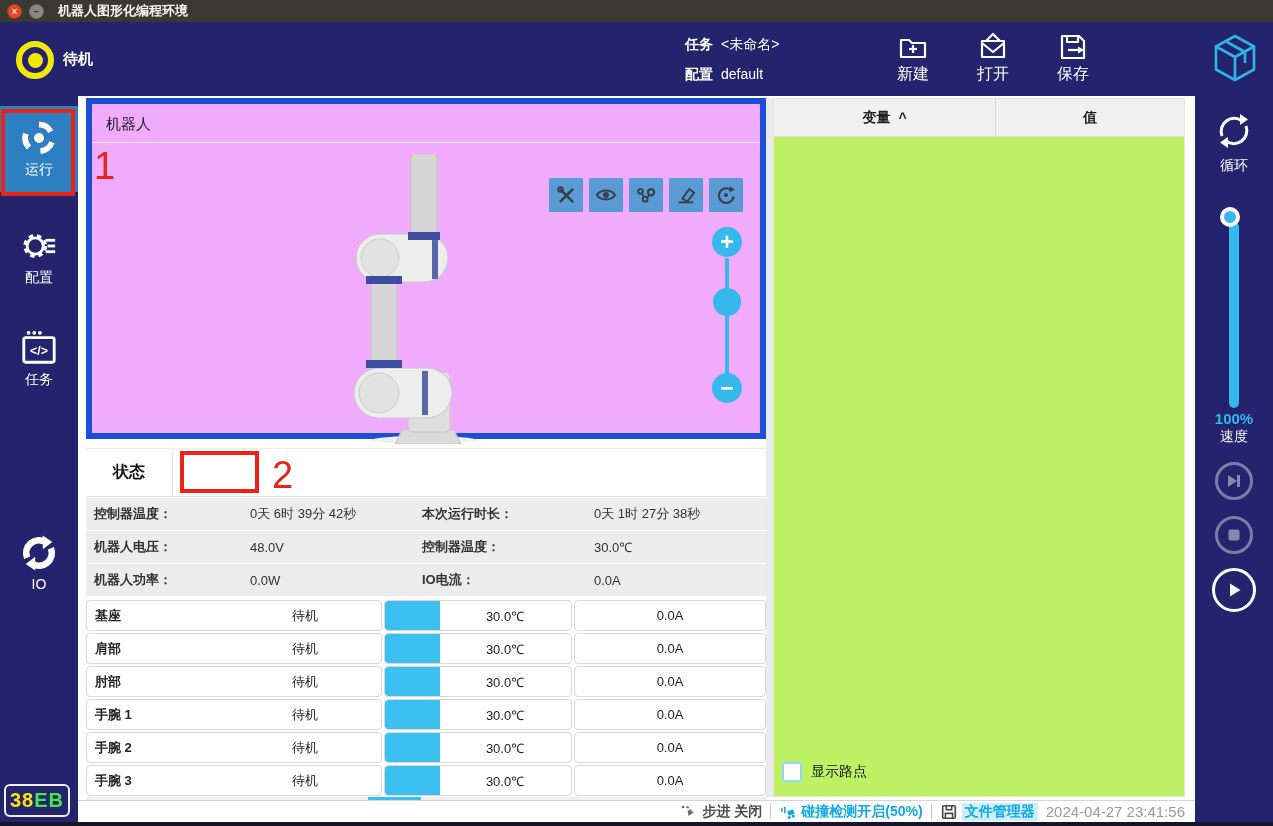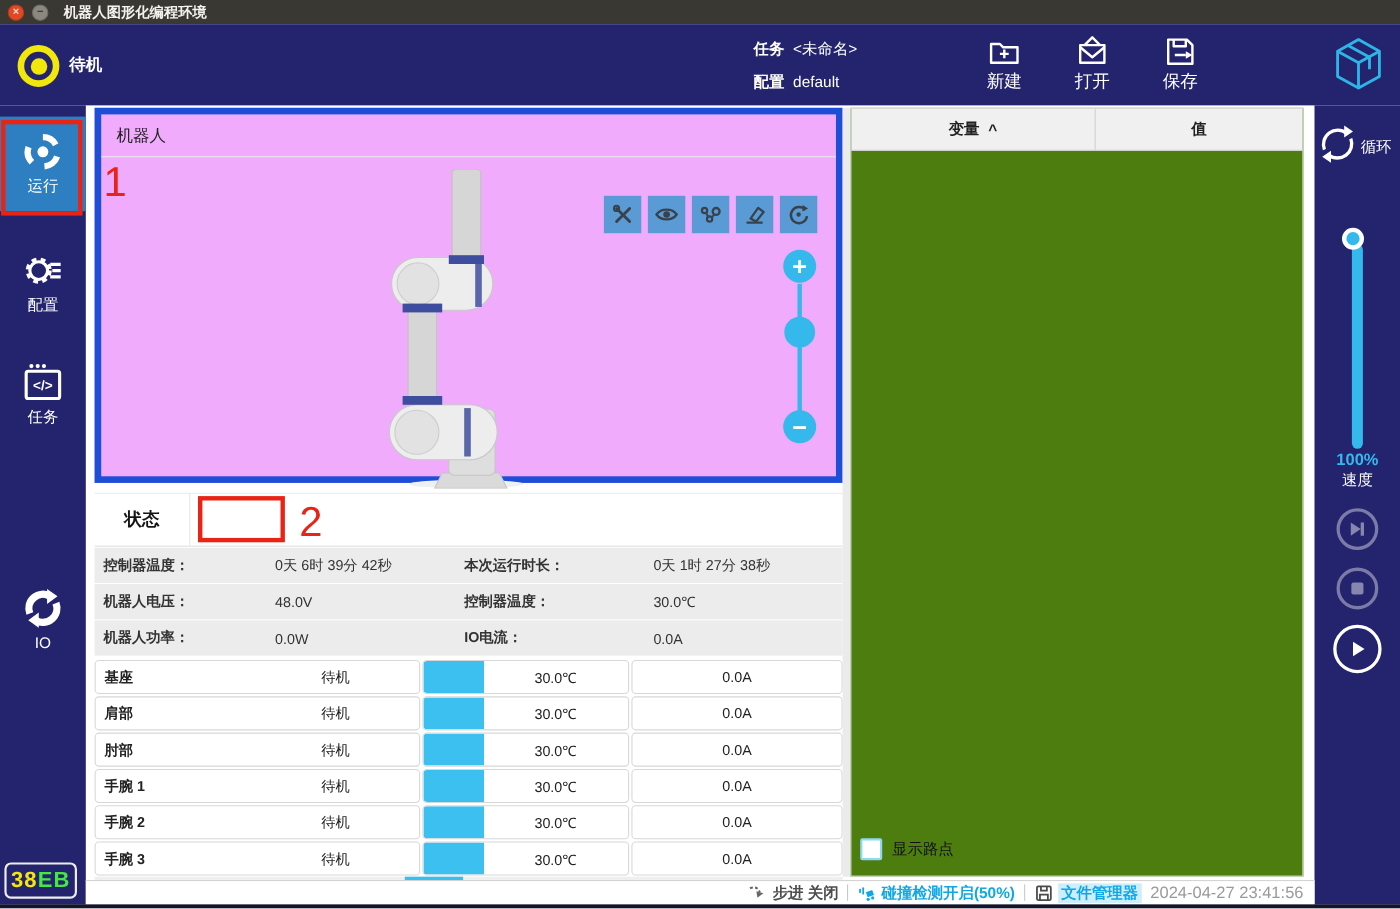--- a/index.html
+++ b/index.html
@@ -77,32 +77,32 @@
   .jA .jstate { position:absolute; left:205px; }
   .jB { width:188px; overflow:hidden; }
   .jB .block { position:absolute; left:0; top:0; width:55px; height:100%; background:#3bc0ef; border-radius:3px 0 0 3px; }
   .jB .jtemp { position:absolute; left:55px; width:130px; text-align:center; }
   .jC { flex:1; justify-content:center; }
   .hscroll { position:absolute; left:86px; top:797px; width:680px; height:3px; background:#efefef; }
   .hthumb { position:absolute; left:282px; top:0; width:53px; height:3px; background:#35c0ef; cursor:pointer; }
 
   
   .vgap { position:absolute; left:766px; top:98px; width:7px; height:699px; background:#ebebeb; }
-  .vpanel { position:absolute; left:773px; top:98px; width:412px; height:699px; background:#4d7c0f; border:1px solid #e3e3e3; }
+  .vpanel { position:absolute; left:773px; top:98px; width:412px; height:699px; background:#bef264; border:1px solid #e3e3e3; }
   .vhead { display:flex; height:38px; }
   .vh { background:#f0f0f0; border-bottom:1px solid #d8d8d8; display:flex; align-items:center; justify-content:center; font-size:14px; font-weight:bold; color:#222; cursor:pointer; }
   .vh.var { width:222px; border-right:1px solid #d8d8d8; }
   .vh.val { flex:1; }
   .vh .caret { margin-left:8px; font-weight:bold; }
   .wprow { position:absolute; left:8px; top:663px; display:flex; align-items:center; }
   .wpbox { width:20px; height:20px; border:2px solid #8ed9f4; border-radius:2px; background:#fff; cursor:pointer; }
   .wplbl { margin-left:9px; font-size:14px; color:#111; }
 
   
-  .rsitem { position:absolute; left:0; width:78px; display:flex; flex-direction:row; align-items:center; color:#fff; }
+  .rsitem { position:absolute; left:0; width:78px; display:flex; flex-direction:column; align-items:center; color:#fff; }
   .loopbtn { top:14px; cursor:pointer; }
   .loopbtn svg { width:42px; height:42px; }
   .loopbtn .lbl { font-size:14px; margin-top:5px; }
   .strack { position:absolute; left:34px; top:126px; width:10px; height:186px; background:#35b8ec; border-radius:5px; cursor:pointer; }
   .shandle { position:absolute; left:25px; top:111px; width:20px; height:20px; background:#35b8ec; border:4px solid #fff; border-radius:50%; cursor:pointer; }
   .speedpct { position:absolute; left:0; top:314px; width:78px; text-align:center; color:#35b8ec; font-size:15px; font-weight:bold; }
   .speedlbl { position:absolute; left:0; top:332px; width:78px; text-align:center; color:#fff; font-size:14px; }
   .pbtn { position:absolute; left:20px; width:38px; height:38px; border:3px solid rgba(255,255,255,.4); border-radius:50%; display:flex; align-items:center; justify-content:center; cursor:pointer; }
   .pbtn svg { width:20px; height:20px; }
   .pbtn.step { top:366px; } .pbtn.stop { top:420px; }

